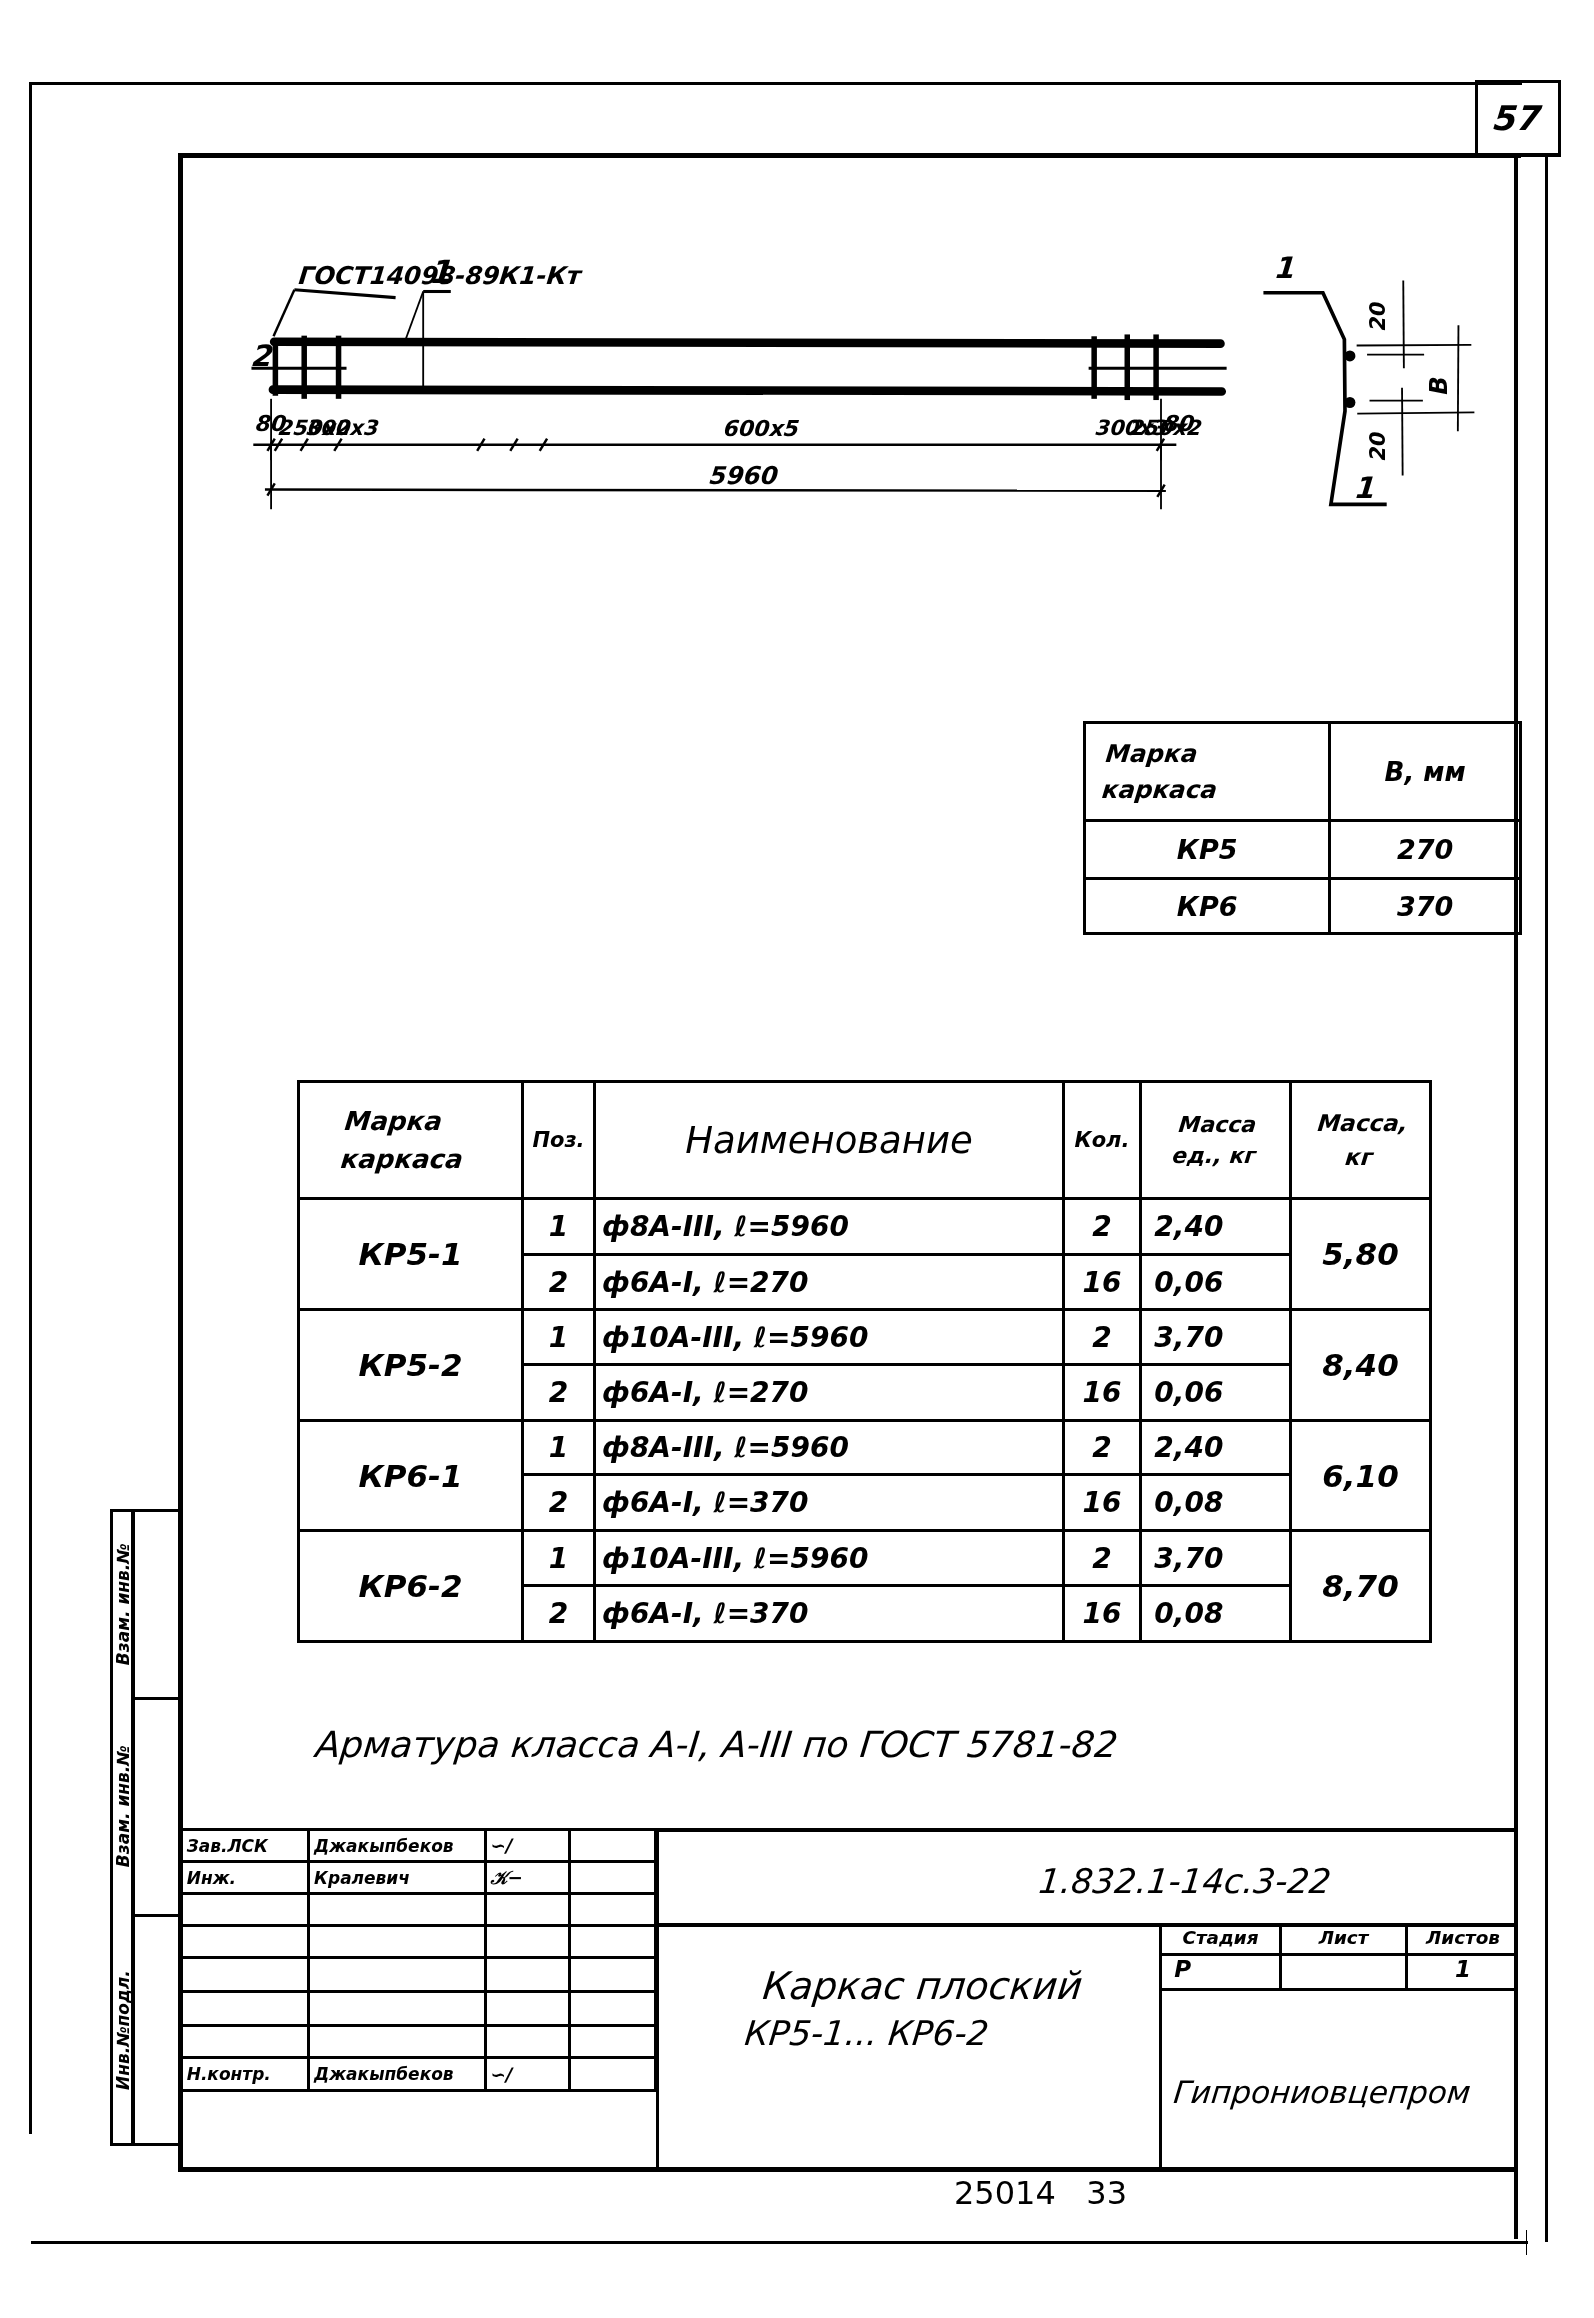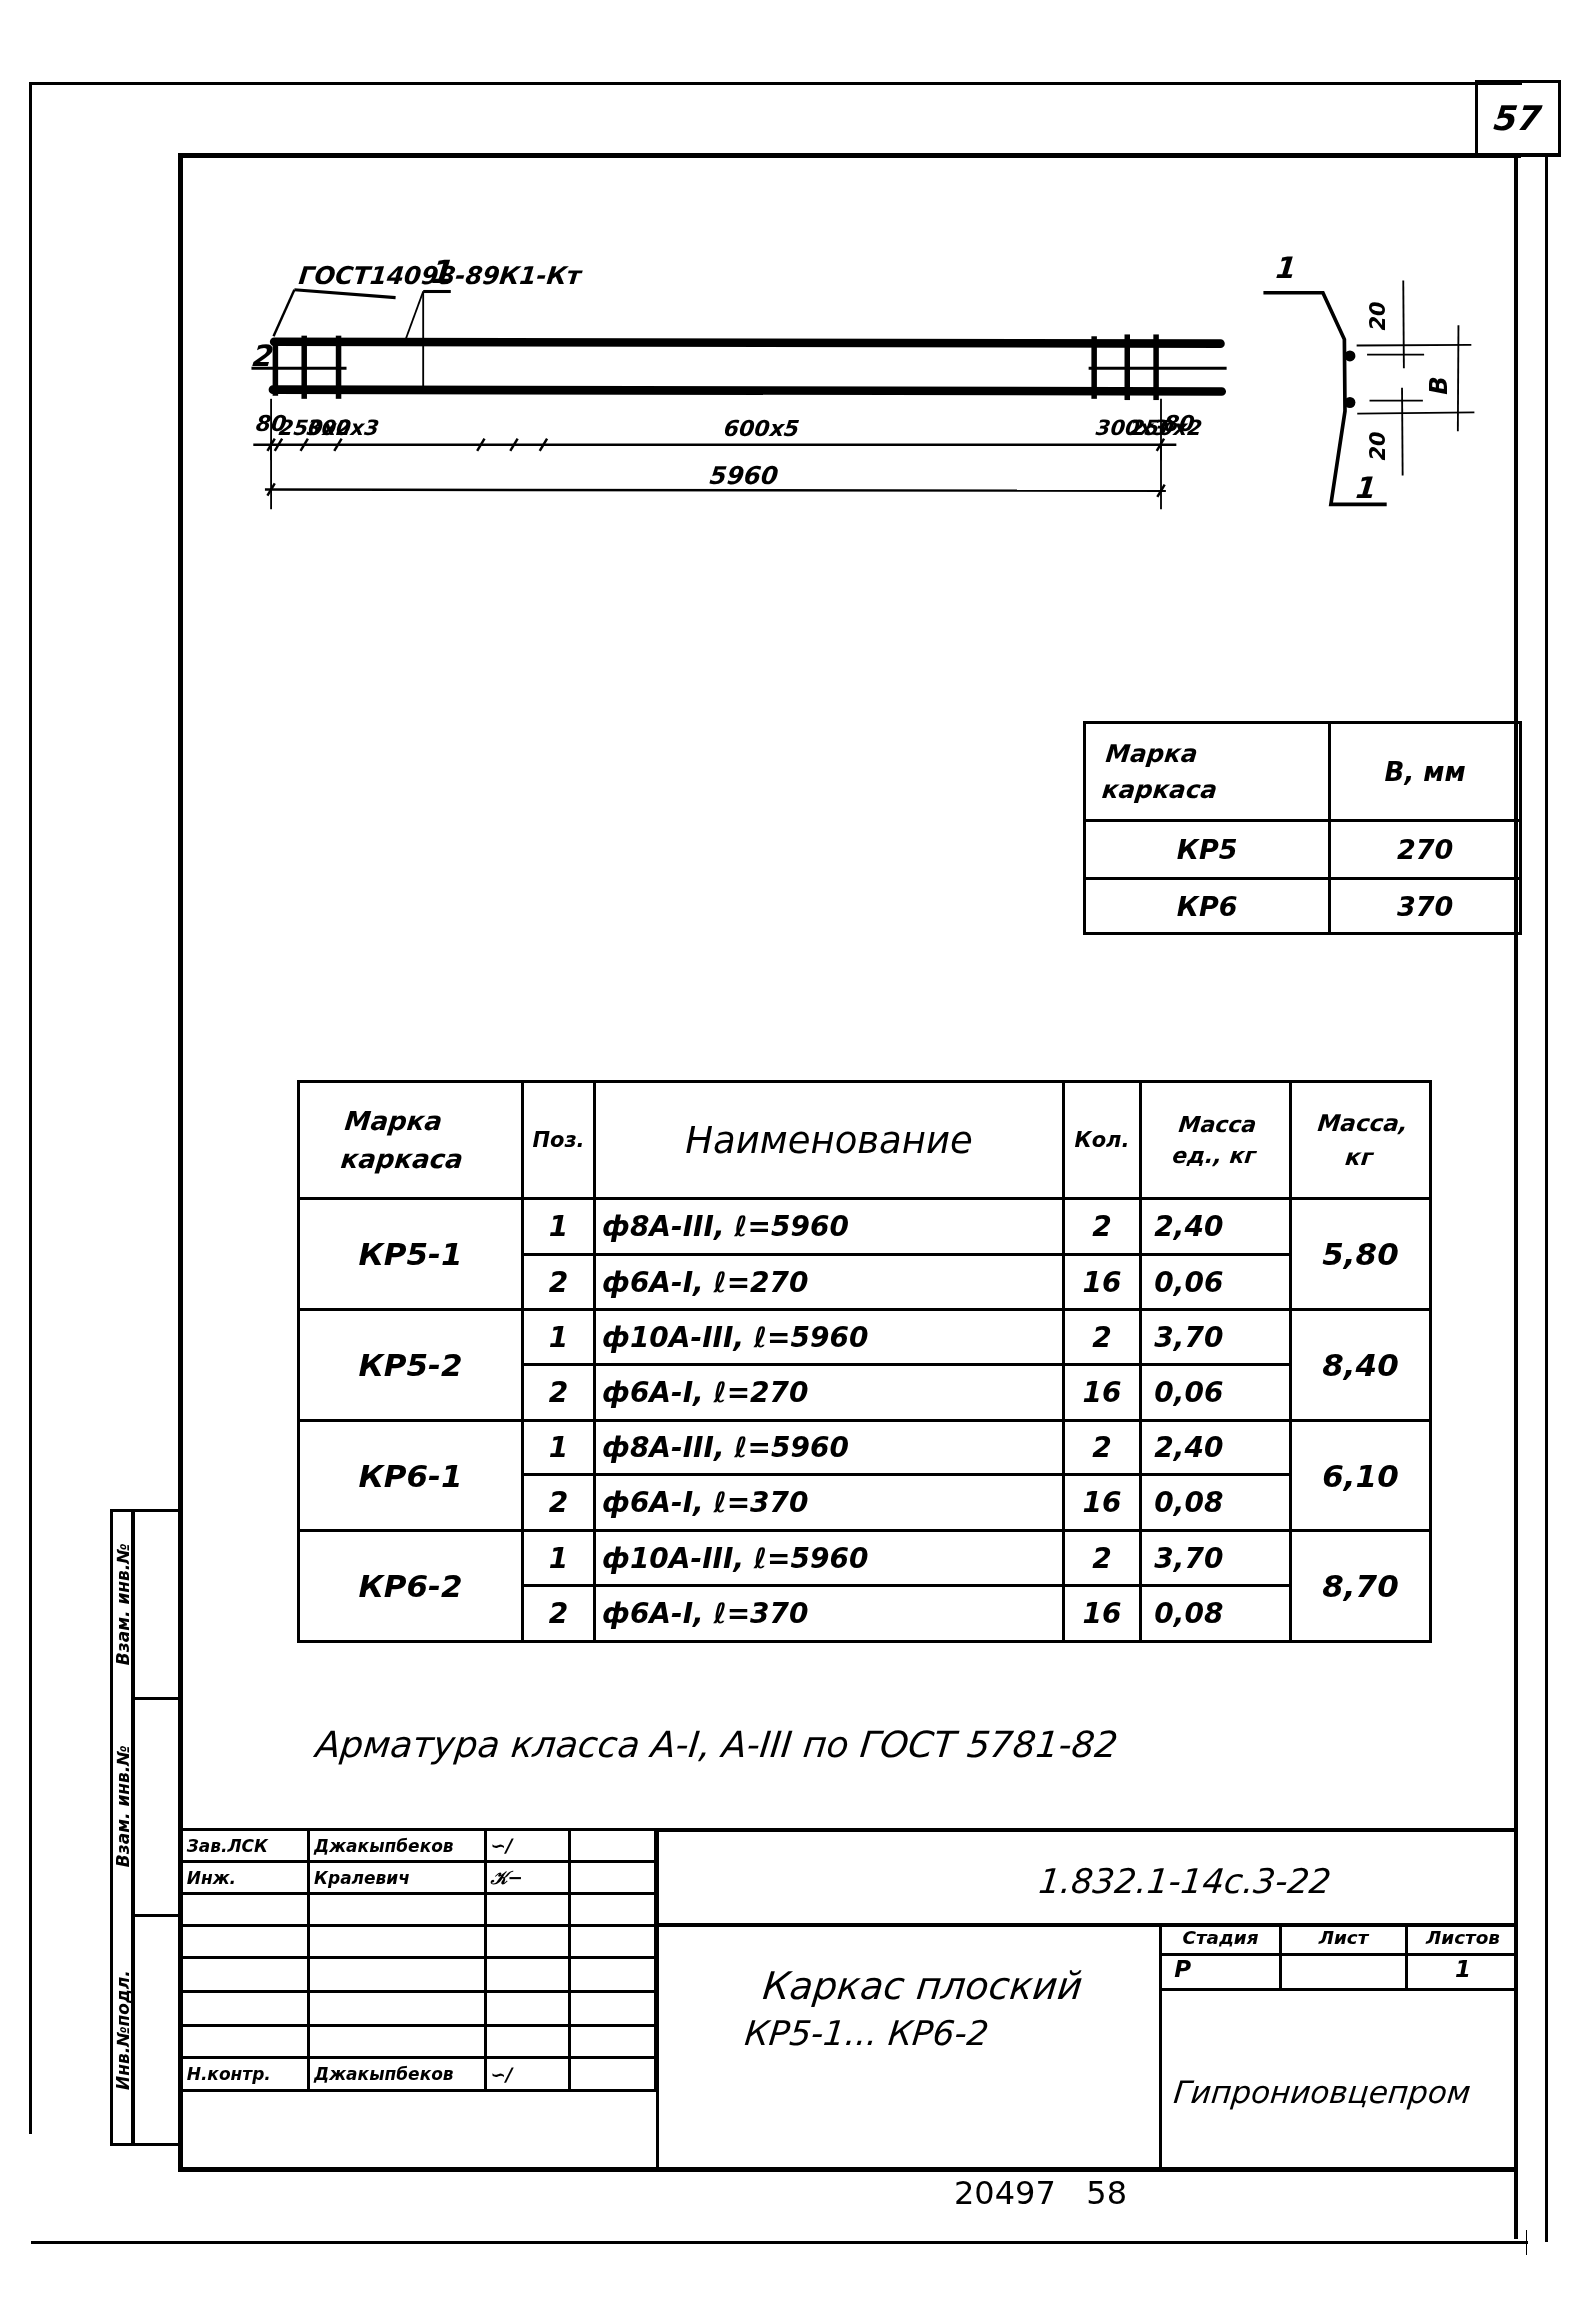--- a/index.html
+++ b/index.html
@@ -296,16 +296,16 @@
     <div style="border-bottom:3.1px solid #000;text-align:center;"><span class="hand" style="font-size:18.4px;">Листов</span></div>
     <div style="border-right:3.1px solid #000;padding-left:12.3px;"><span class="hand" style="font-size:23px;">Р</span></div>
     <div style="border-right:3.1px solid #000;"><span class="hand" style="font-size:23px;"></span></div>
     <div style="text-align:center;"><span class="hand" style="font-size:23px;">1</span></div>
   </div>
   <div class="abs" style="left:503px;top:159px;width:356px;height:181px;">
     <span class="hand abs" style="left:12.3px;top:83px;font-size:31px;font-weight:normal;">Гипрониовцепром</span>
   </div>
 </div>
 
-<span class="abs" style="left:954px;top:2174px;font-size:32px;font-family:'DejaVu Sans', sans-serif;white-space:pre;">20497   58</span>
+<span class="abs" style="left:954px;top:2174px;font-size:32px;font-family:'DejaVu Sans', sans-serif;white-space:pre;">25014   33</span>
 
 <div class="line" style="left:1526px;top:2230px;width:1.2px;height:24.5px;"></div>
 
 
 </body></html>

